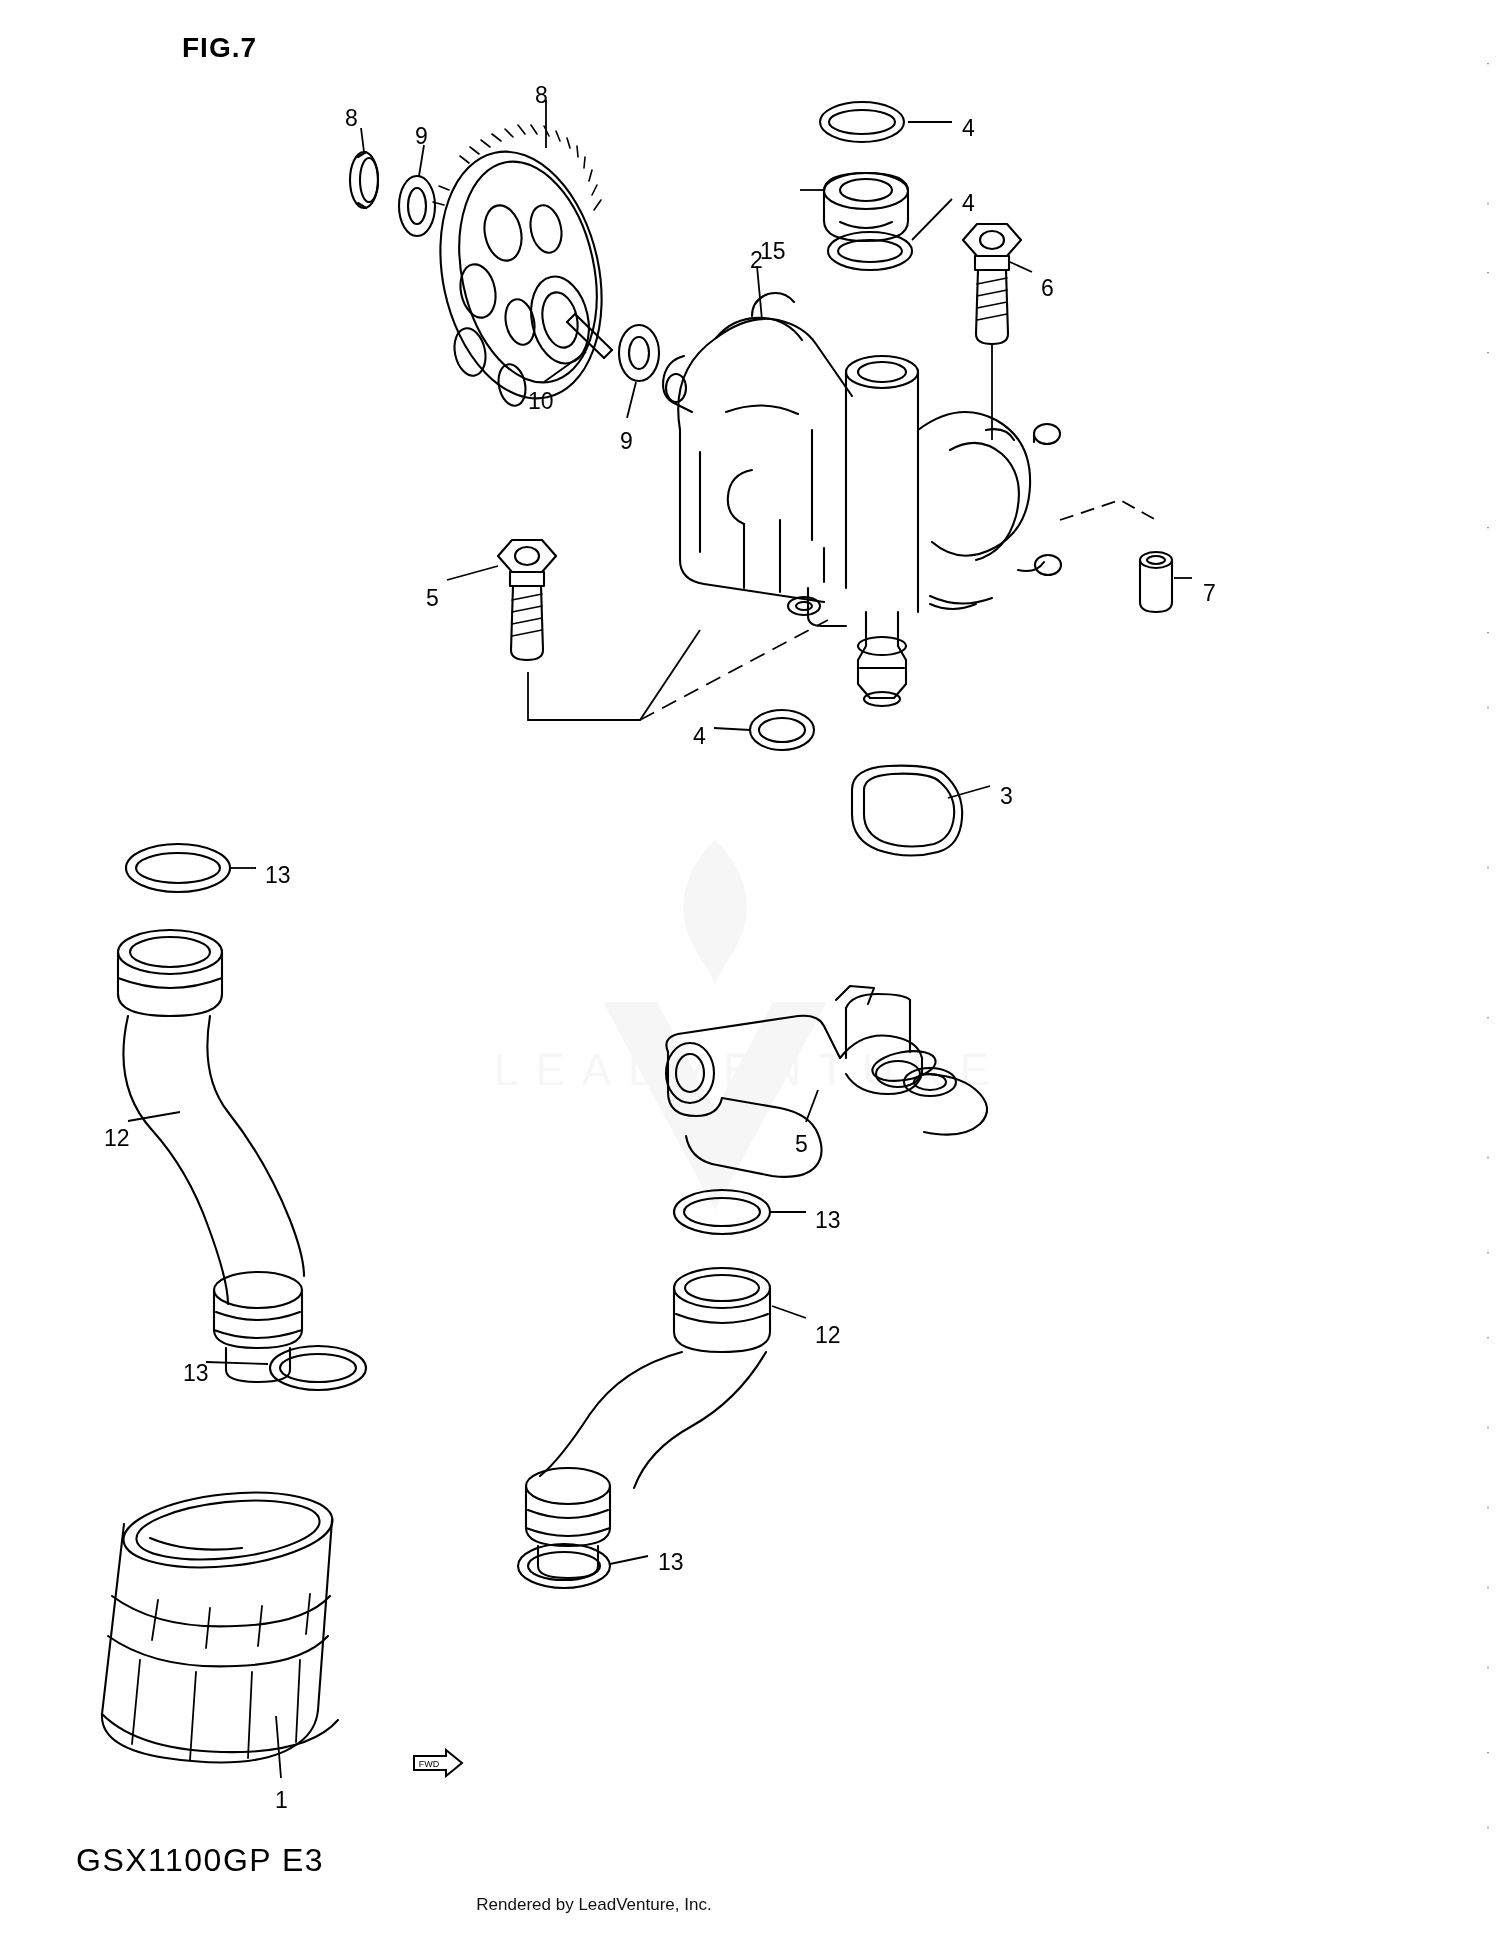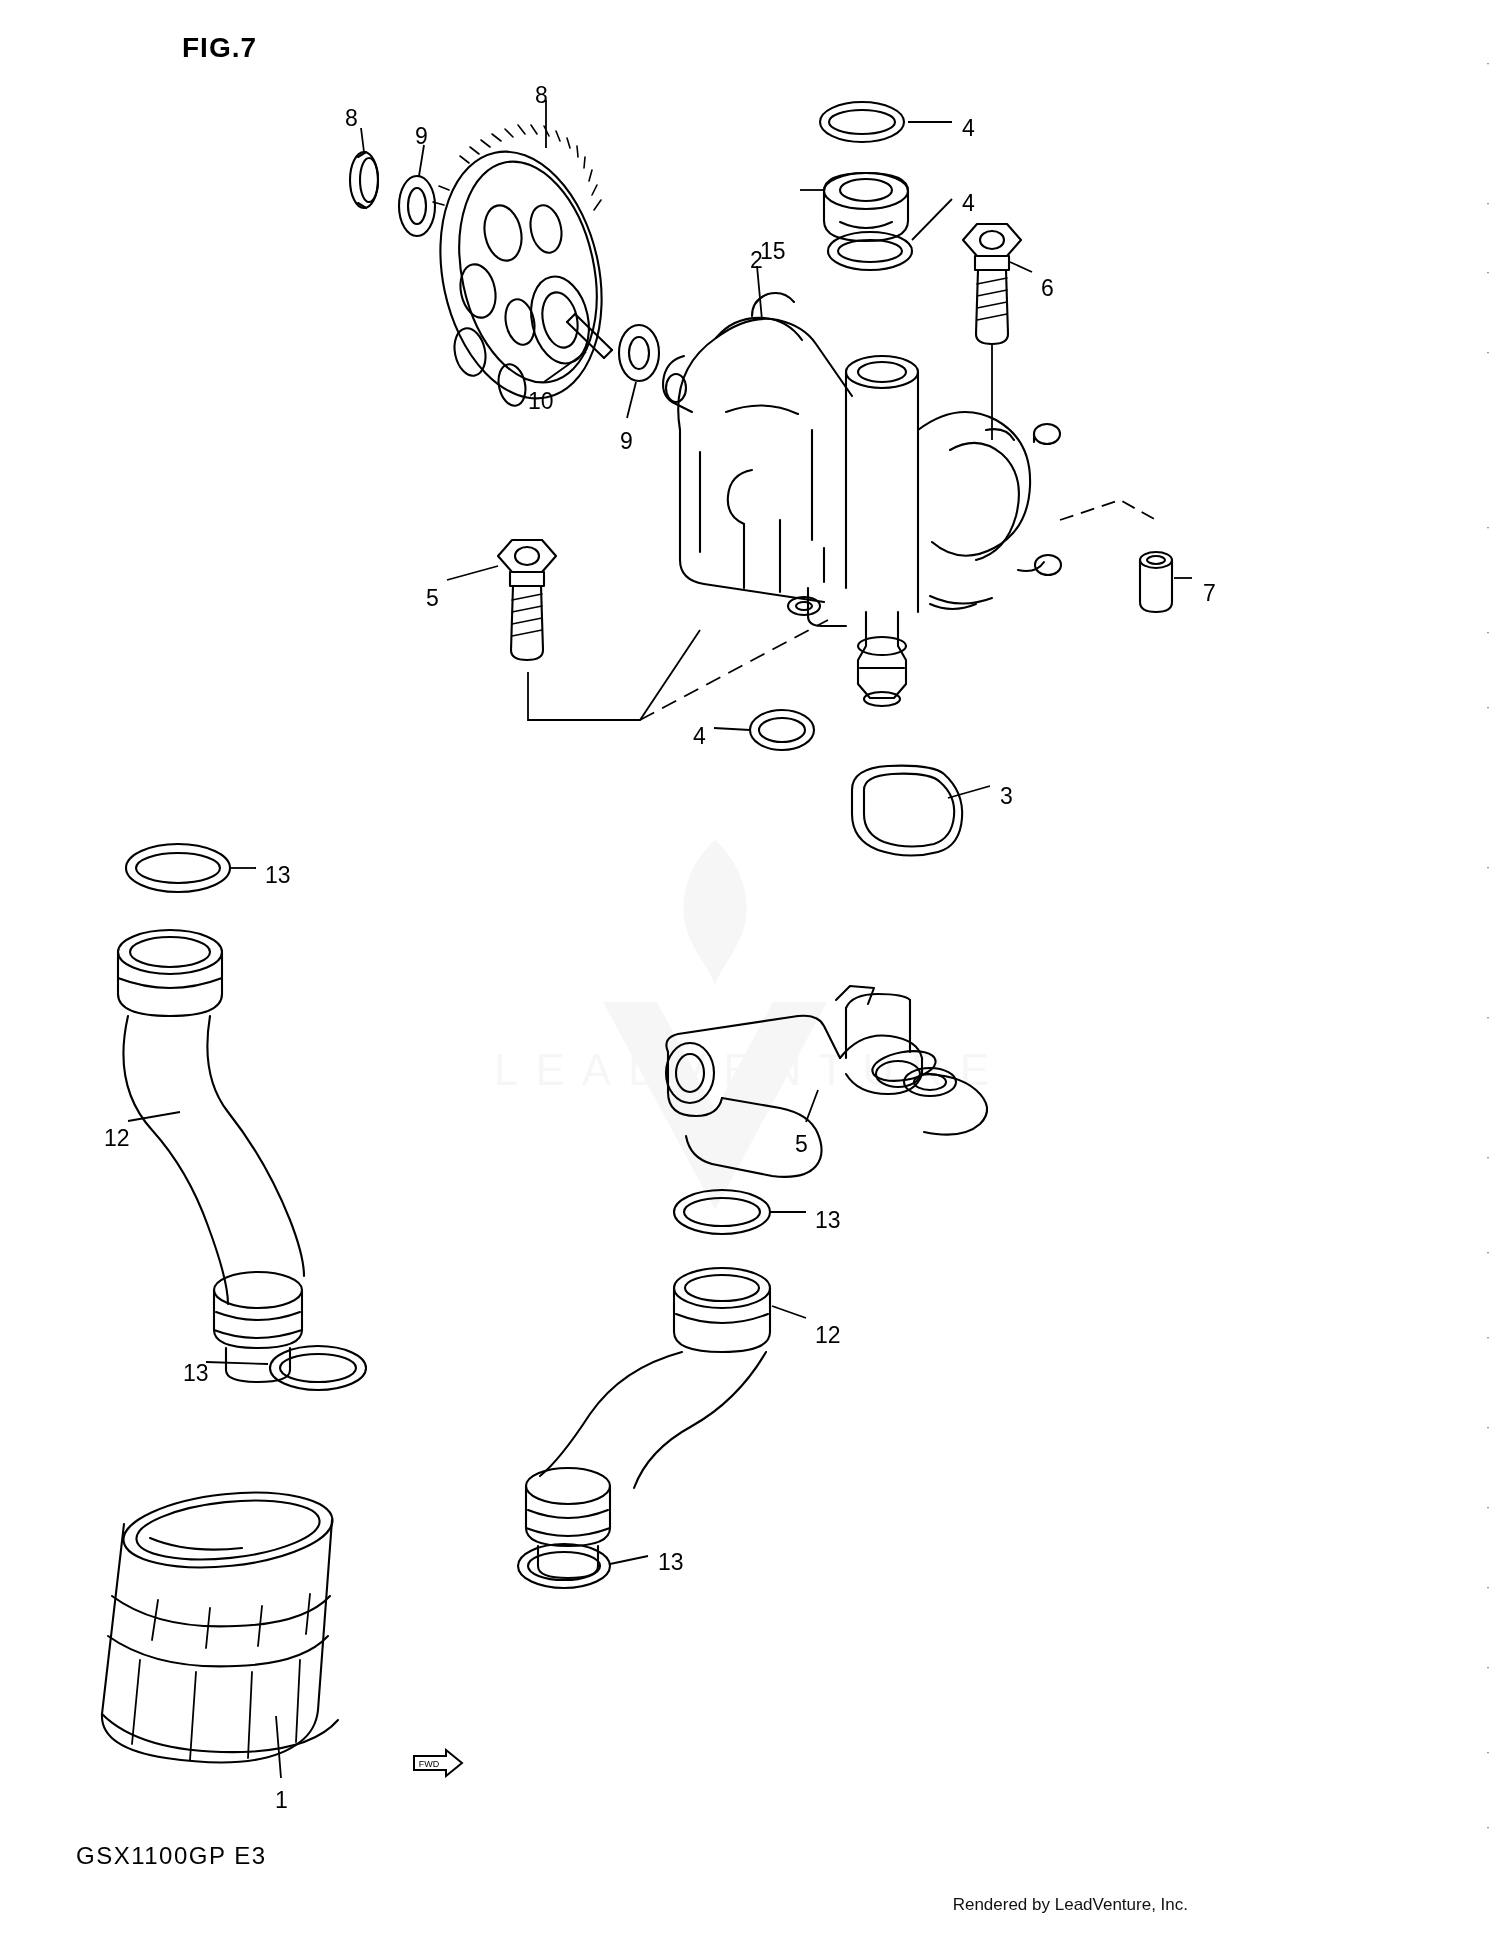--- a/index.html
+++ b/index.html
@@ -28,30 +28,30 @@
     top: 32px;
     font-size: 28px;
     font-weight: bold;
     letter-spacing: 1px;
     font-family: "Liberation Sans", sans-serif;
   }
   #model-code {
     position: absolute;
     left: 76px;
     top: 1842px;
-    font-size: 24px;
+    font-size: 32px;
     letter-spacing: 1.5px;
     font-family: "Liberation Sans", sans-serif;
   }
   #footer-credit {
     position: absolute;
     left: 0;
     top: 1895px;
     width: 1188px;
-    text-align: right;
+    text-align: center;
     font-size: 17px;
     font-family: "Liberation Sans", sans-serif;
     color: #111;
   }
   .callout {
     position: absolute;
     font-size: 23px;
     font-family: "Liberation Sans", sans-serif;
     color: #000;
     white-space: nowrap;

